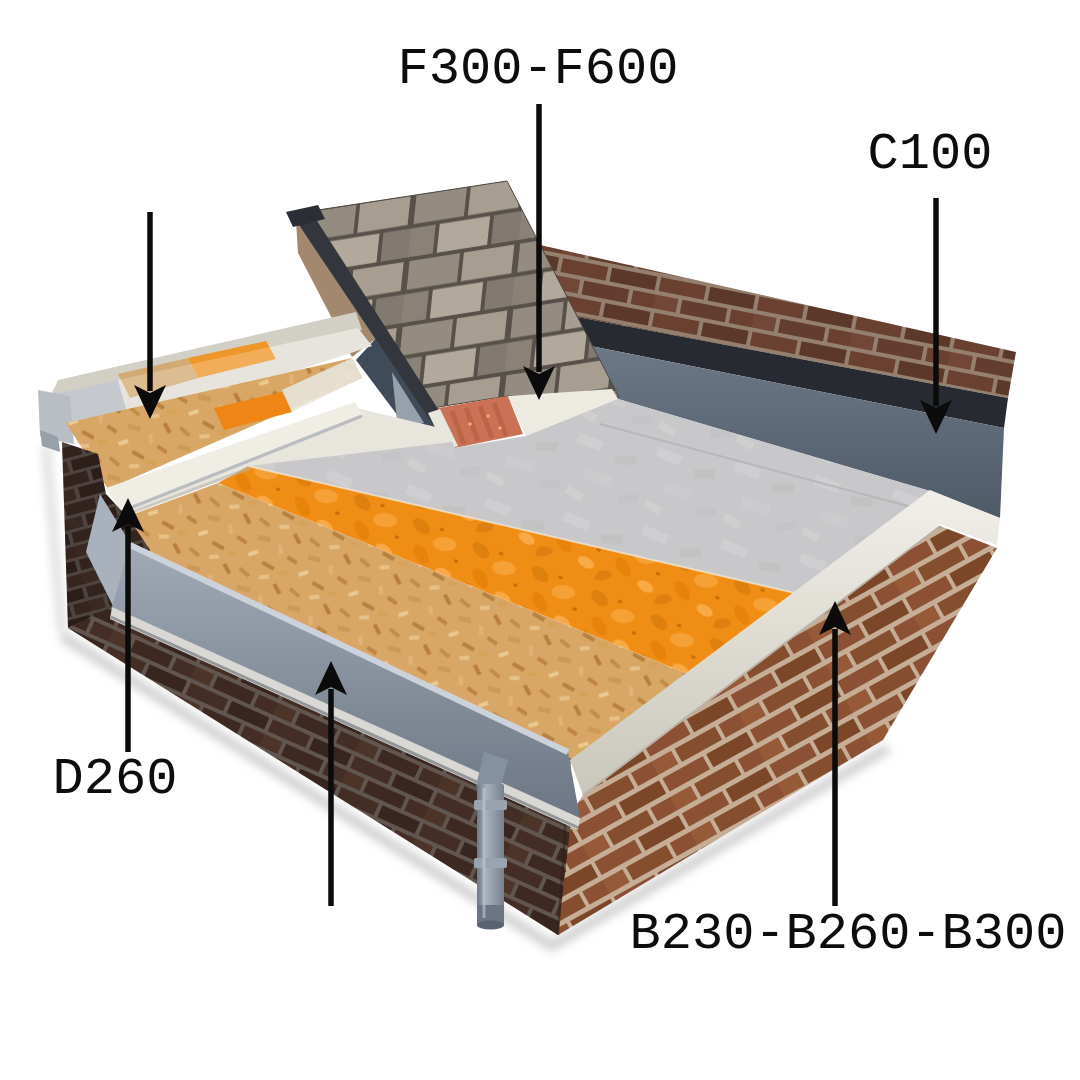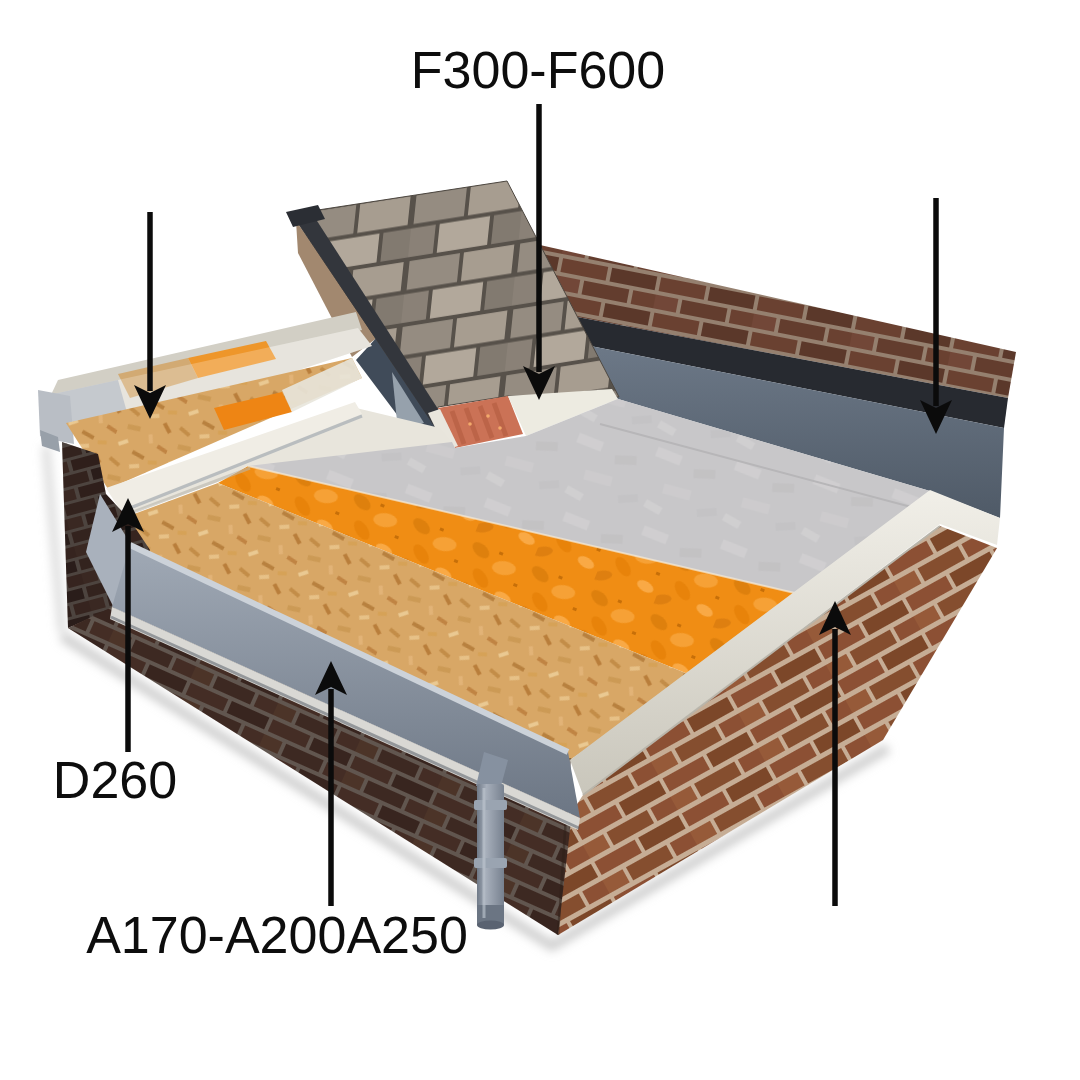--- a/index.html
+++ b/index.html
@@ -1,18 +1,18 @@
 <!DOCTYPE html>
 <html><head>
 <meta charset="utf-8">
 <style>
   html,body{margin:0;padding:0;background:#ffffff;}
   #stage{
     position:relative;width:1080px;height:1080px;overflow:hidden;background:#ffffff;
-    font-family:Liberation Sans, sans-serif;
+    font-family:Liberation Mono, monospace;
   }
   #artwork{position:absolute;left:0;top:0;width:1080px;height:1080px;}
   .lbl{
     position:absolute;transform:translateX(-50%);
     font-size:52px;line-height:1;color:#0d0d0d;white-space:nowrap;
     letter-spacing:0px;
   }
 </style>
 </head>
 <body>
@@ -235,16 +235,17 @@
       <path d="M331,661 L315,695 L331,687 L347,695 Z" stroke="none"></path>
     </g>
     <g>
       <line x1="835" y1="629" x2="835" y2="906"></line>
       <path d="M835,601 L819,635 L835,627 L851,635 Z" stroke="none"></path>
     </g>
   </g>
 </svg>
 
   <div class="lbl" style="left:538px;top:44px;">F300-F600</div>
+  <div class="lbl" style="left:930px;top:129px;">C100</div>
   <div class="lbl" style="left:115px;top:754px;">D260</div>
-  <div class="lbl" style="left:277px;top:909px;">A170-A200A250</div>
+  <div class="lbl" style="left:848px;top:909px;">B230-B260-B300</div>
 
 </div>
 
 </body></html>

